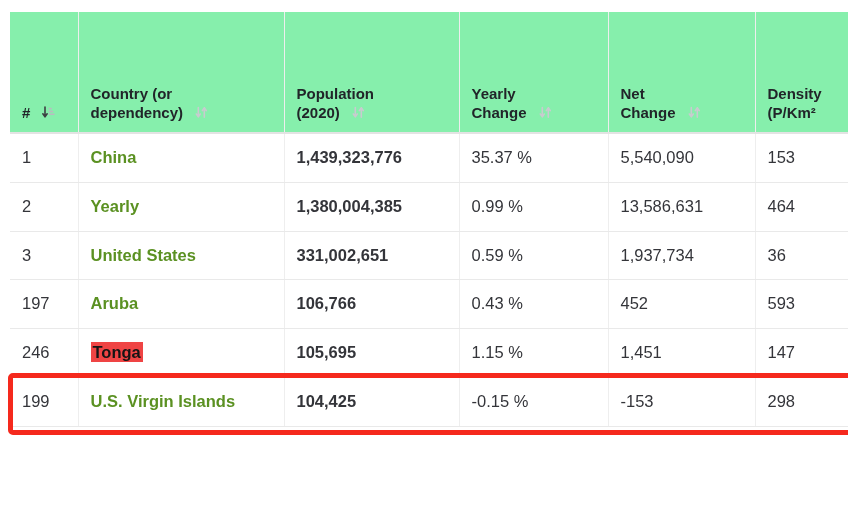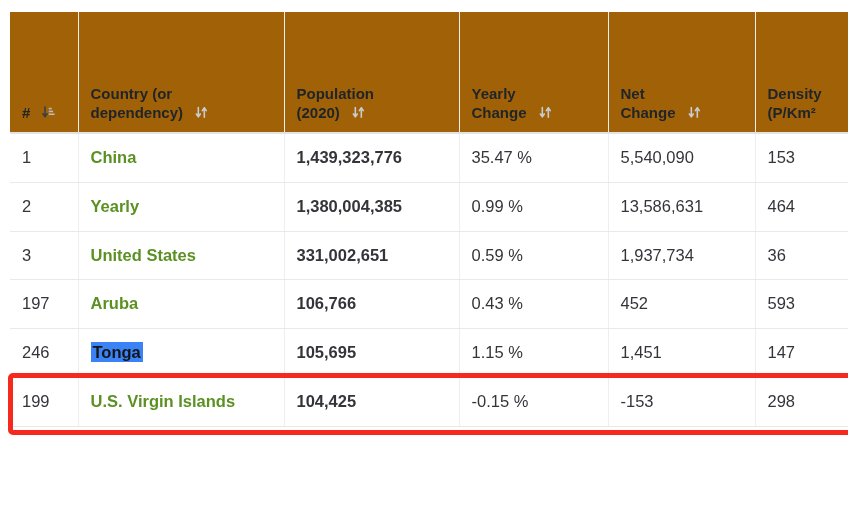--- a/index.html
+++ b/index.html
@@ -27,21 +27,21 @@
 
   table.poptable {
     border-collapse: collapse;
     width: 900px;
     table-layout: fixed;
     background: #ffffff;
   }
 
   
   table.poptable thead th {
-    background: #a16207;
+    background: #86efac;
     border-bottom: 2px solid #e3e3e3;
     border-right: 1px solid #eeeeee;
     vertical-align: bottom;
     padding: 8px 10px 10px 12px;
     text-align: left;
     font-size: 15px;
     font-weight: bold;
     color: #212529;
     line-height: 1.28;
     height: 121px;
@@ -181,21 +181,21 @@
         </th>
 
       </tr>
     </thead>
 
     <tbody id="table-body">
         <tr class="row-striped">
           <td class="col-rank">1</td>
           <td><a class="country-link">China</a></td>
           <td class="col-pop">1,439,323,776</td>
-          <td class="">35.47 %</td>
+          <td class="">35.37 %</td>
           <td class="">5,540,090</td>
           <td class="">153</td>
         </tr>
         <tr class="row-plain">
           <td class="col-rank">2</td>
           <td><a class="country-link">Yearly</a></td>
           <td class="col-pop">1,380,004,385</td>
           <td class="">0.99 %</td>
           <td class="">13,586,631</td>
           <td class="">464</td>
@@ -211,21 +211,21 @@
         <tr class="row-striped">
           <td class="col-rank">197</td>
           <td><a class="country-link">Aruba</a></td>
           <td class="col-pop">106,766</td>
           <td class="">0.43 %</td>
           <td class="">452</td>
           <td class="">593</td>
         </tr>
         <tr class="row-plain">
           <td class="col-rank">246</td>
-          <td><a class="country-link hl-mark" style="background: #3b82f6; color: rgb(20, 20, 20);">Tonga</a></td>
+          <td><a class="country-link hl-mark" style="background: #ef4444; color: rgb(20, 20, 20);">Tonga</a></td>
           <td class="col-pop">105,695</td>
           <td class="">1.15 %</td>
           <td class="">1,451</td>
           <td class="">147</td>
         </tr>
         <tr class="row-striped">
           <td class="col-rank">199</td>
           <td><a class="country-link">U.S. Virgin Islands</a></td>
           <td class="col-pop">104,425</td>
           <td class="">-0.15 %</td>

